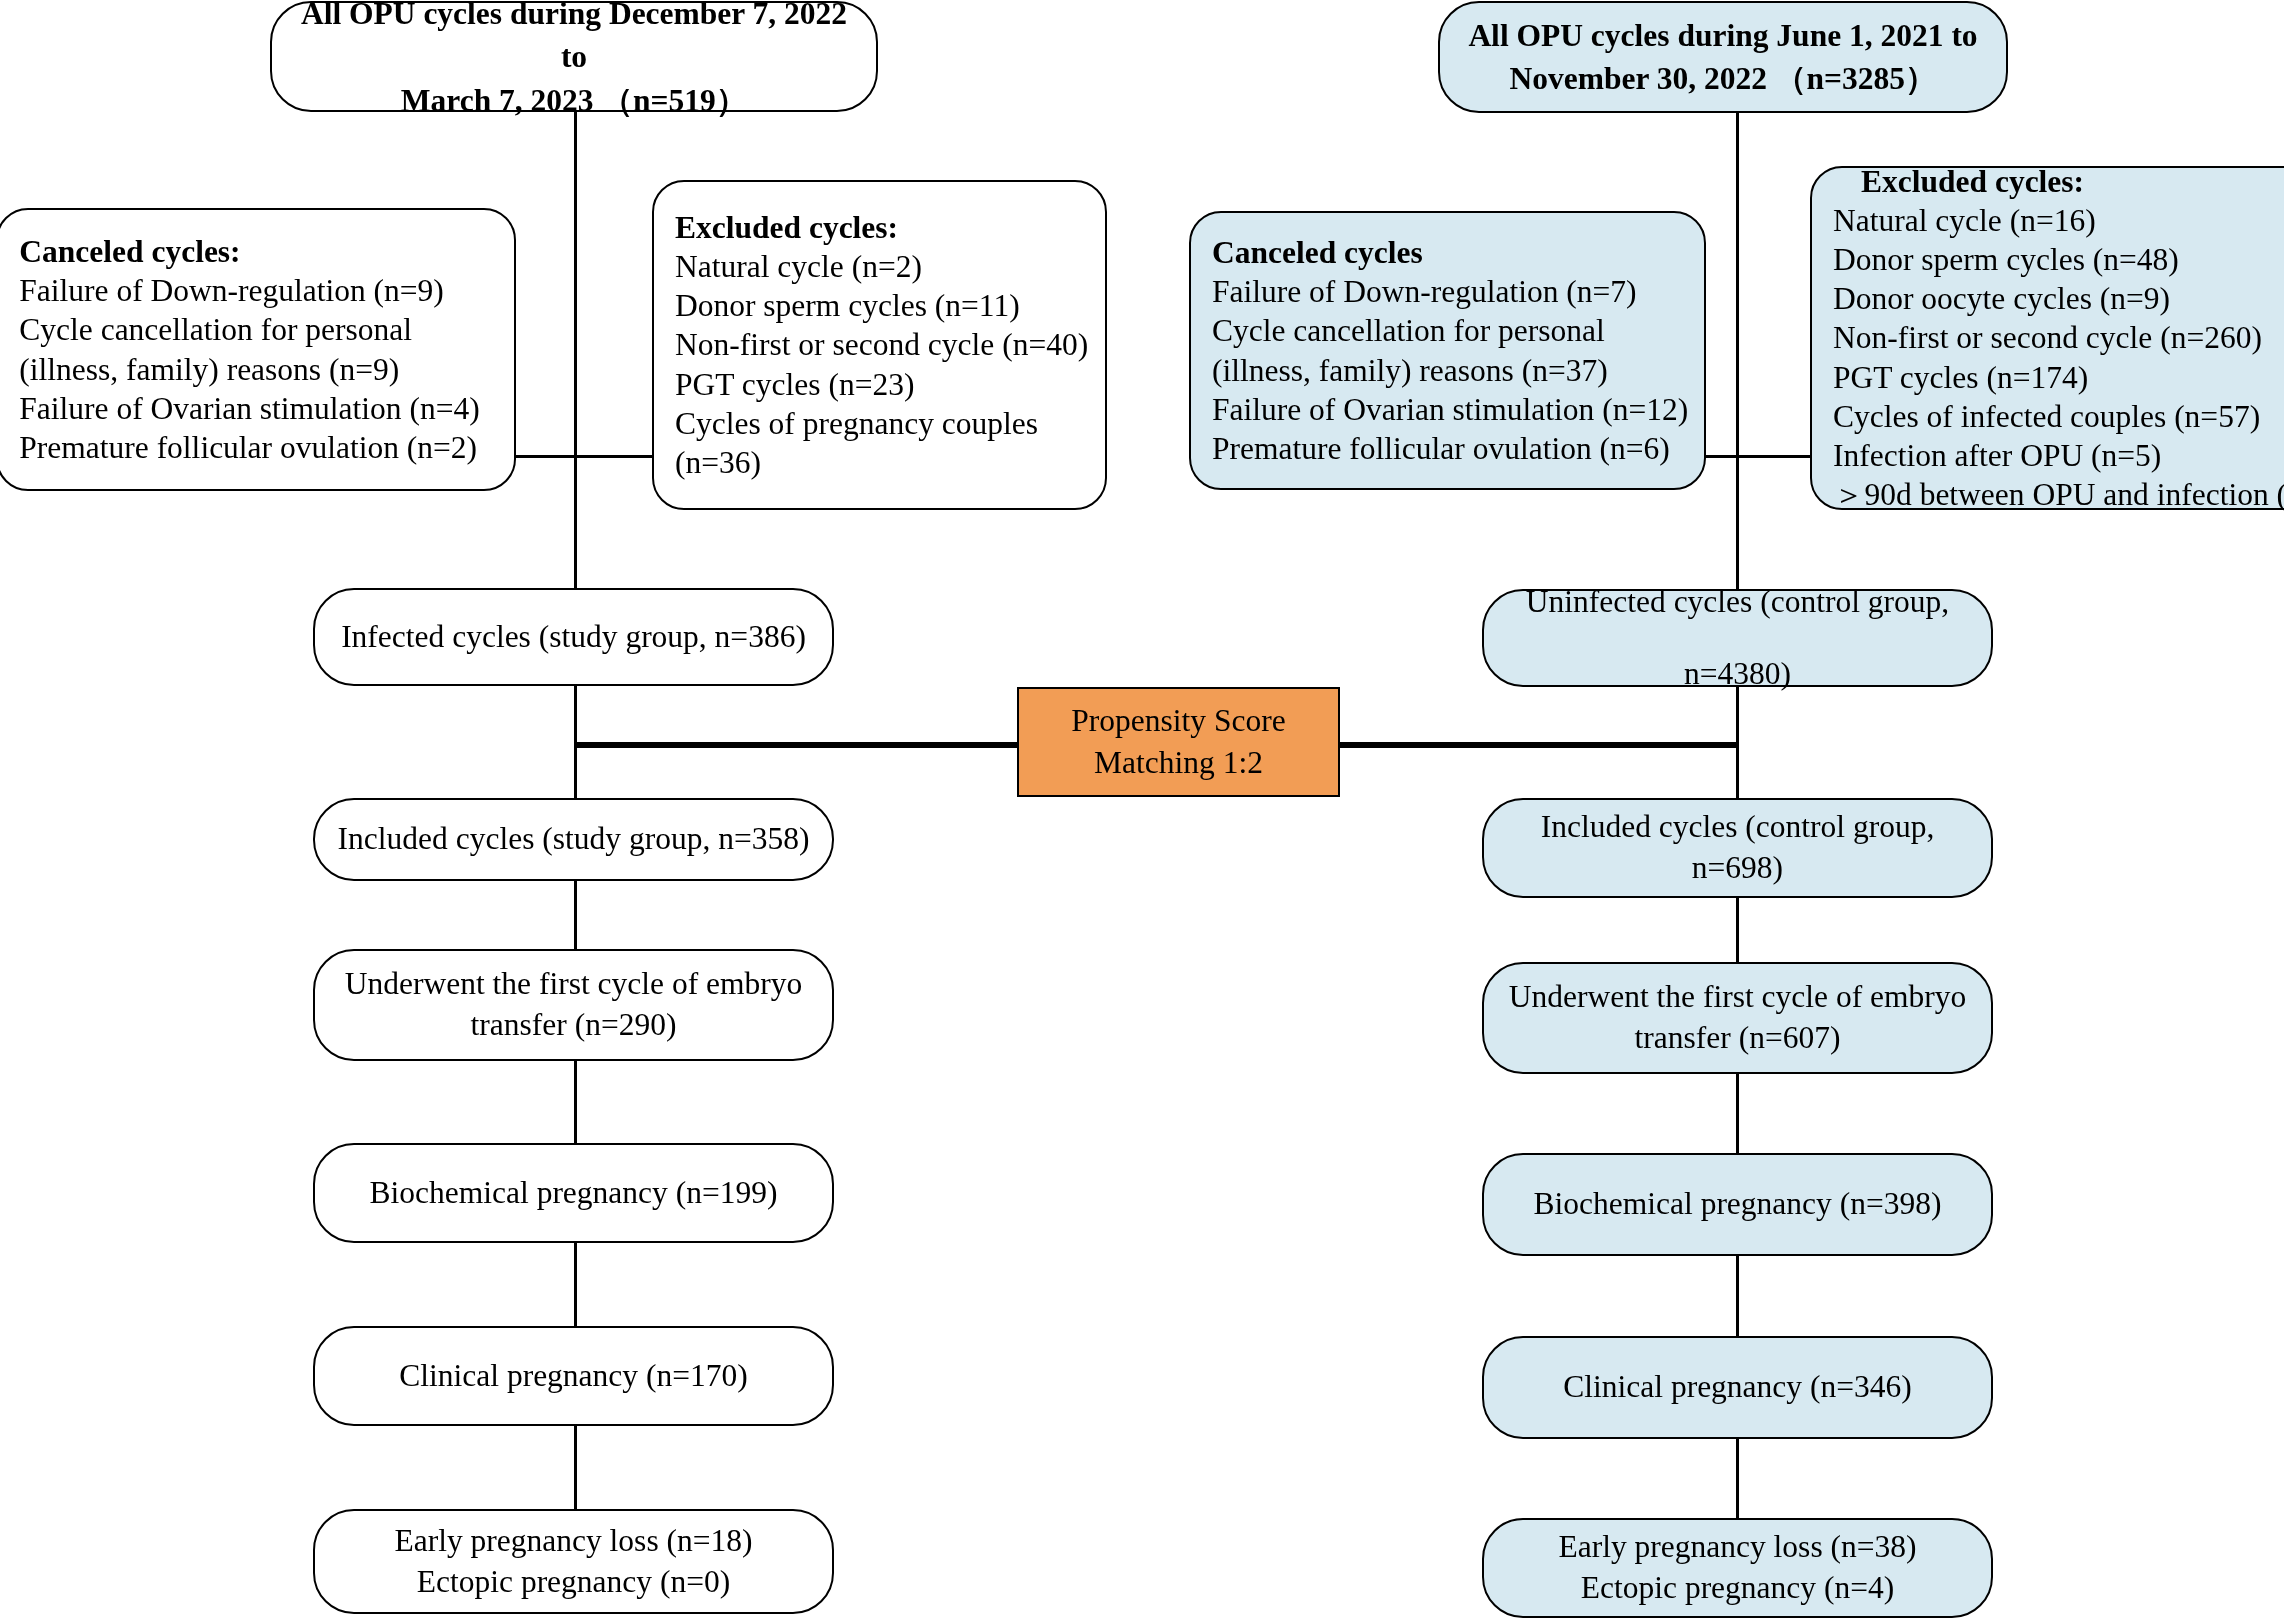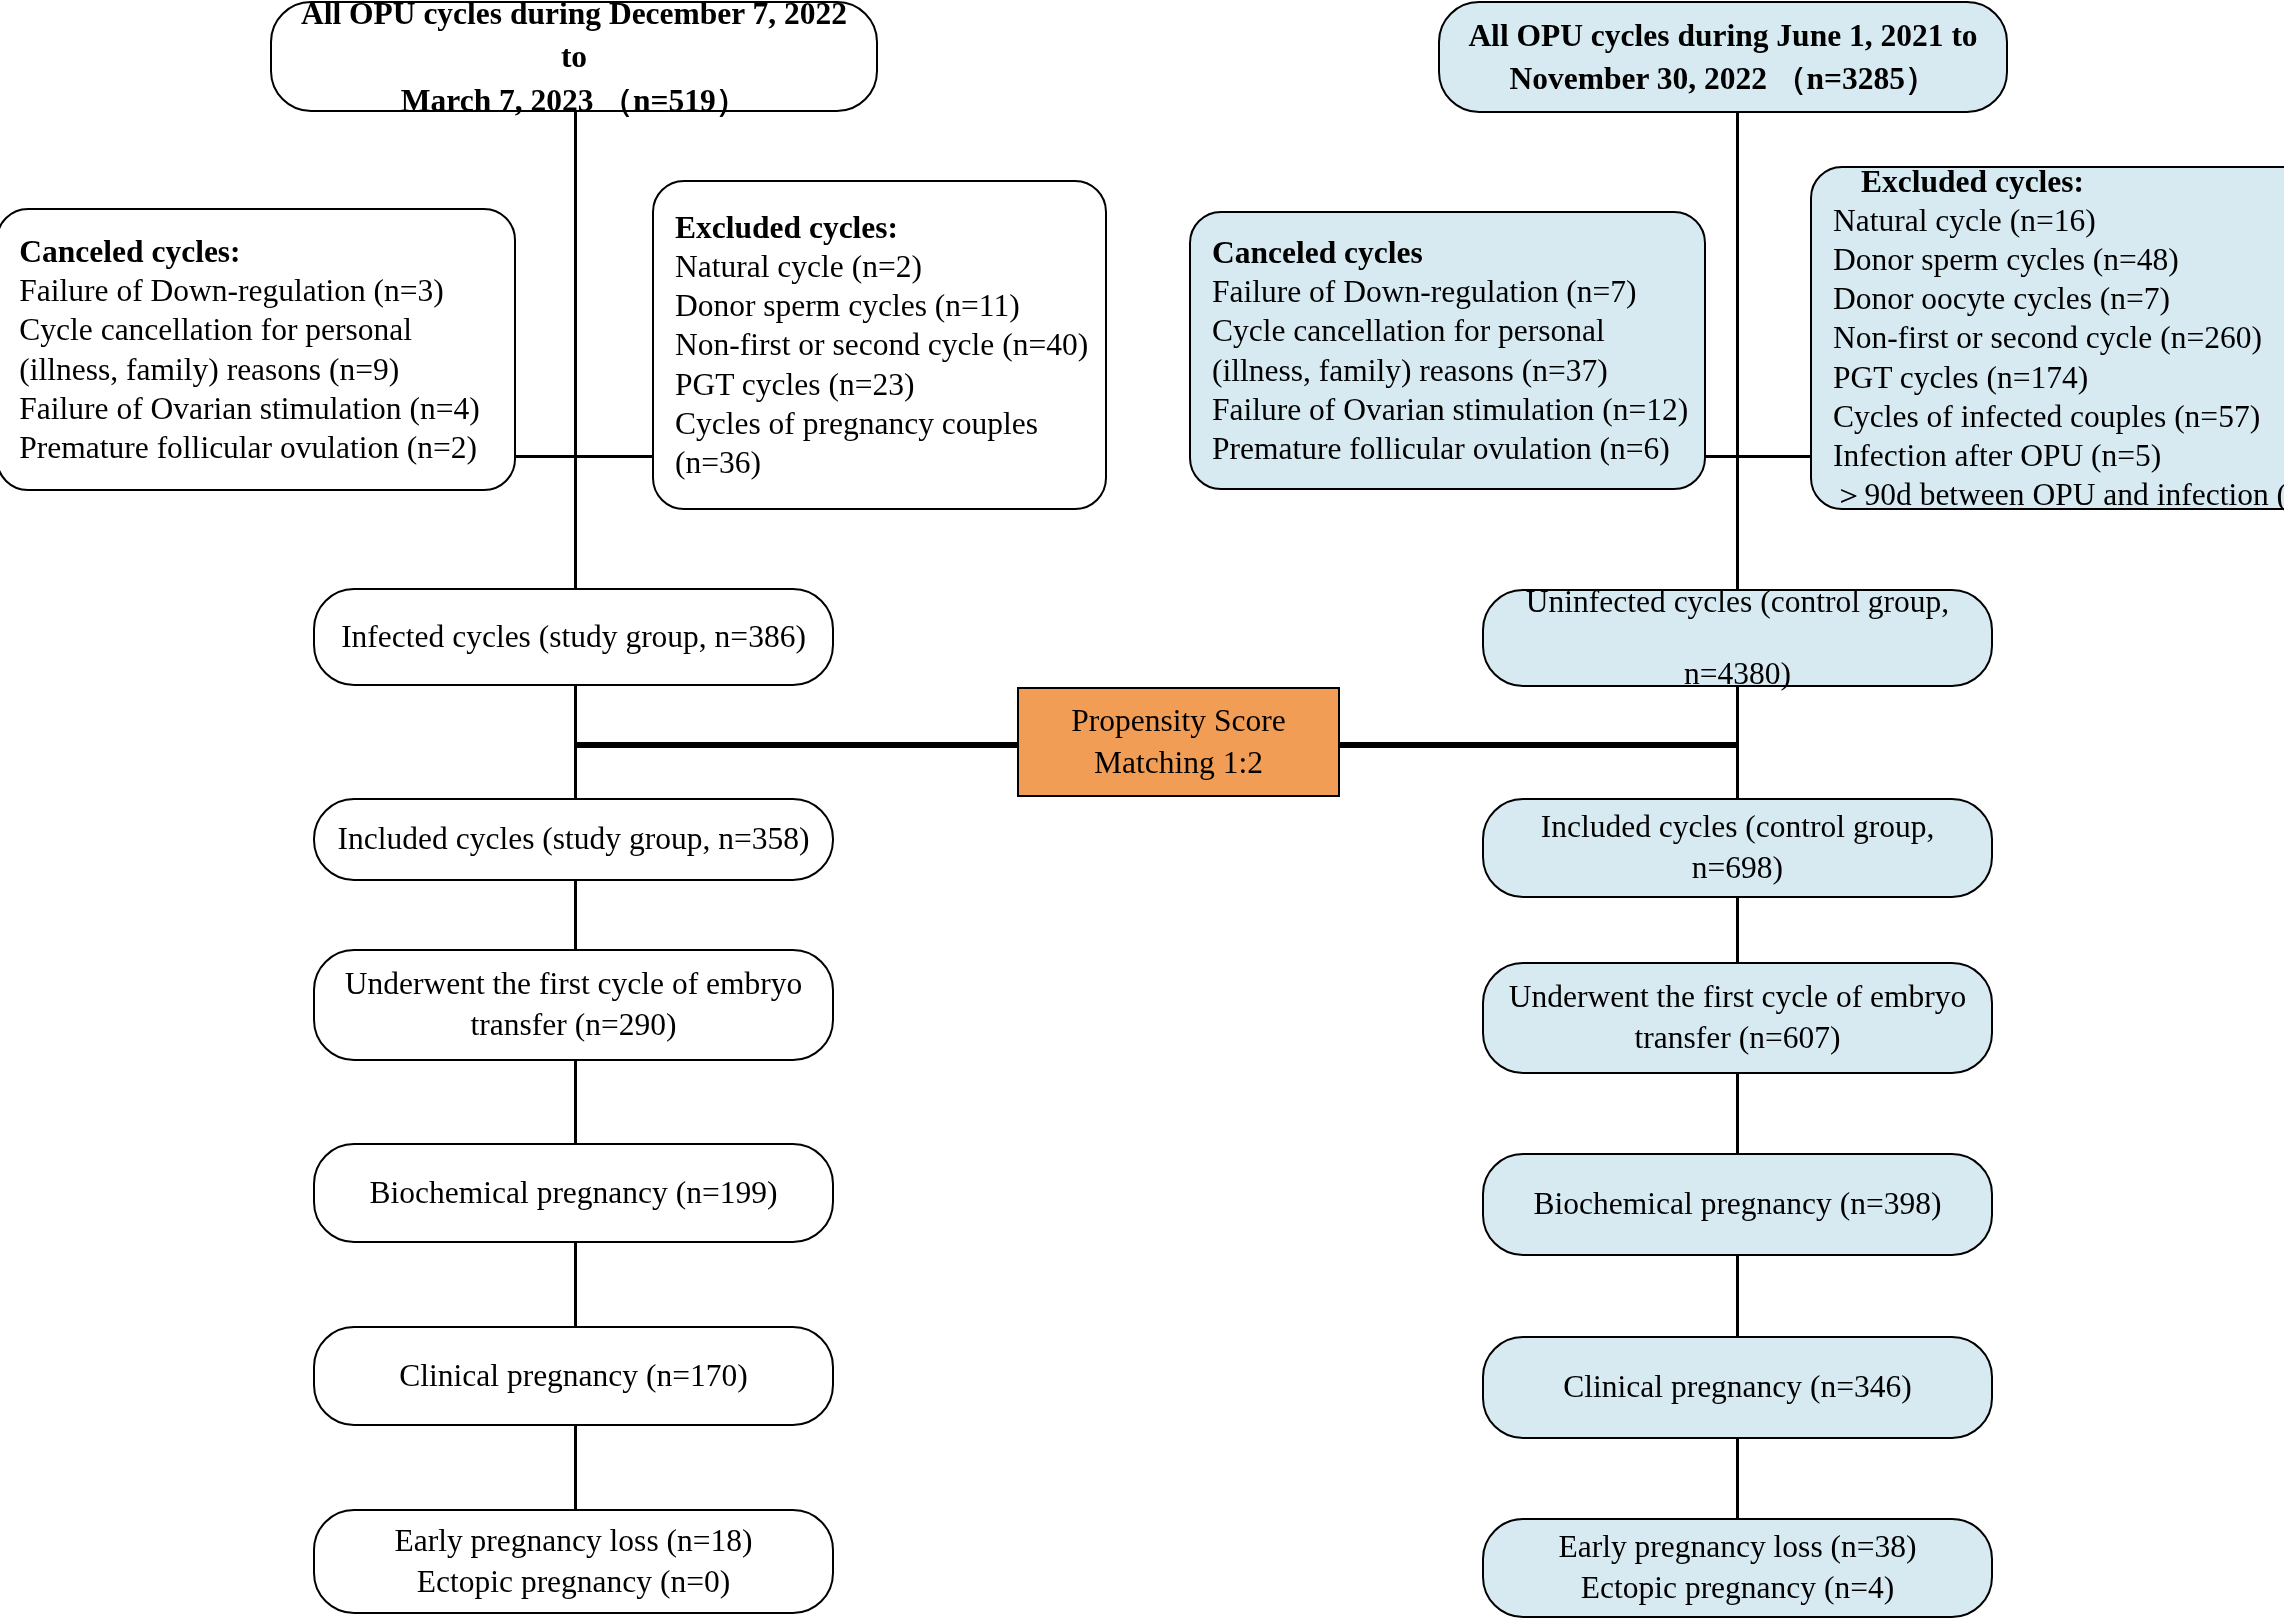--- a/index.html
+++ b/index.html
@@ -105,21 +105,21 @@
   <div class="hline thick" style="left:574px; top:742px; width:457px;"></div>
   <div class="hline thick" style="left:1338px; top:742px; width:401px;"></div>
 
   <div class="box center title-box" style="left:270px; top:1.4px; width:608px; height:111px;">
     <div>All OPU cycles during December 7, 2022 to</div>
     <div>March 7, 2023 （n=519）</div>
   </div>
 
   <div class="box listbox" style="left:-3.7px; top:208px; width:520px; height:283px;">
     <div class="bhead brow">Canceled cycles:</div>
-    <div class="brow">Failure of Down-regulation (n=3)</div>
+    <div class="brow">Failure of Down-regulation (n=9)</div>
     <div class="brow">Cycle cancellation for personal</div>
     <div class="brow">(illness, family) reasons (n=9)</div>
     <div class="brow">Failure of Ovarian stimulation (n=4)</div>
     <div class="brow">Premature follicular ovulation (n=2)</div>
   </div>
 
   <div class="box listbox" style="left:652px; top:180px; width:455px; height:330px;">
     <div class="bhead brow">Excluded cycles:</div>
     <div class="brow">Natural cycle (n=2)</div>
     <div class="brow">Donor sperm cycles (n=11)</div>
@@ -171,21 +171,21 @@
     <div class="brow">Cycle cancellation for personal</div>
     <div class="brow">(illness, family) reasons (n=37)</div>
     <div class="brow">Failure of Ovarian stimulation (n=12)</div>
     <div class="brow">Premature follicular ovulation (n=6)</div>
   </div>
 
   <div class="box blue listbox" style="left:1810px; top:166px; width:584px; height:344px; padding-top:8.2px; padding-bottom:8.2px;">
     <div class="bhead brow indent-head">Excluded cycles:</div>
     <div class="brow">Natural cycle (n=16)</div>
     <div class="brow">Donor sperm cycles (n=48)</div>
-    <div class="brow">Donor oocyte cycles (n=7)</div>
+    <div class="brow">Donor oocyte cycles (n=9)</div>
     <div class="brow">Non-first or second cycle (n=260)</div>
     <div class="brow">PGT cycles (n=174)</div>
     <div class="brow">Cycles of infected couples (n=57)</div>
     <div class="brow">Infection after OPU (n=5)</div>
     <div class="brow">＞90d between OPU and infection (n=)</div>
   </div>
 
   <div class="box blue center" style="left:1482px; top:589px; width:511px; height:98px;gap:31px;">
     <div>Uninfected cycles (control group,</div>
     <div>n=4380)</div>

